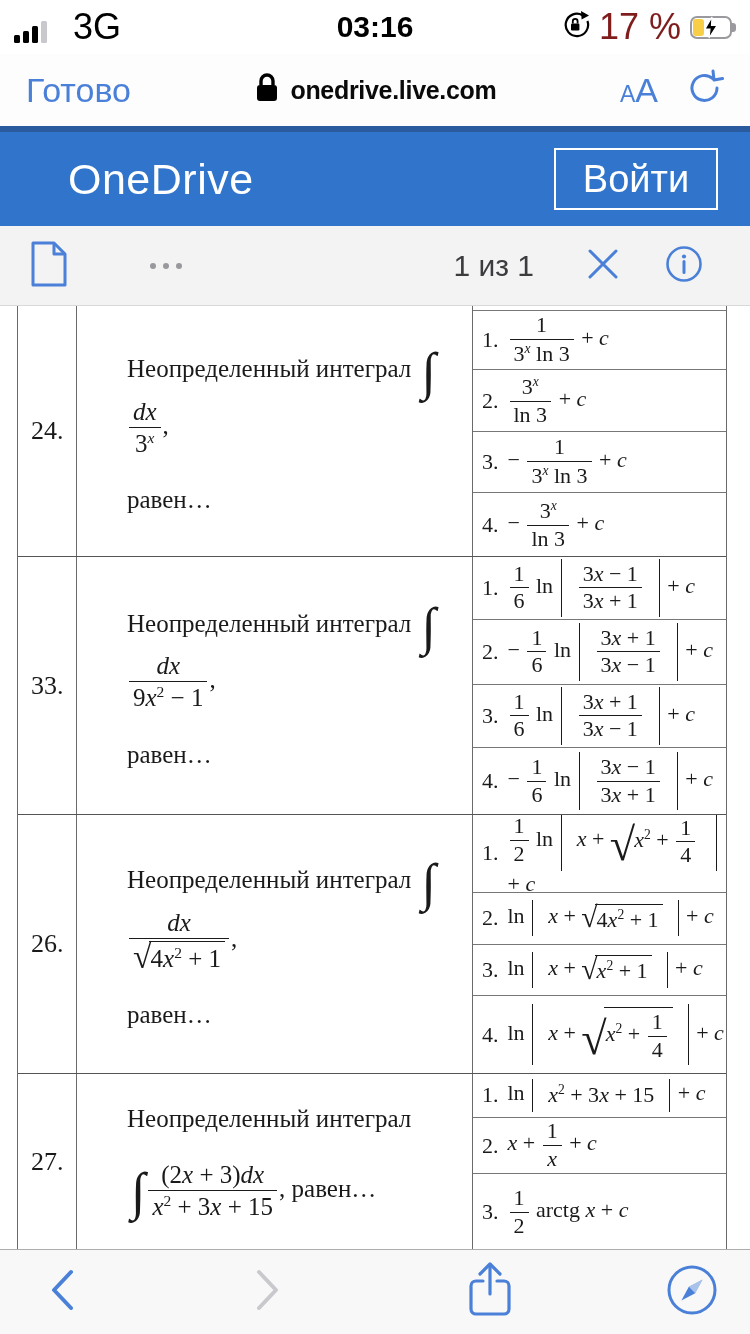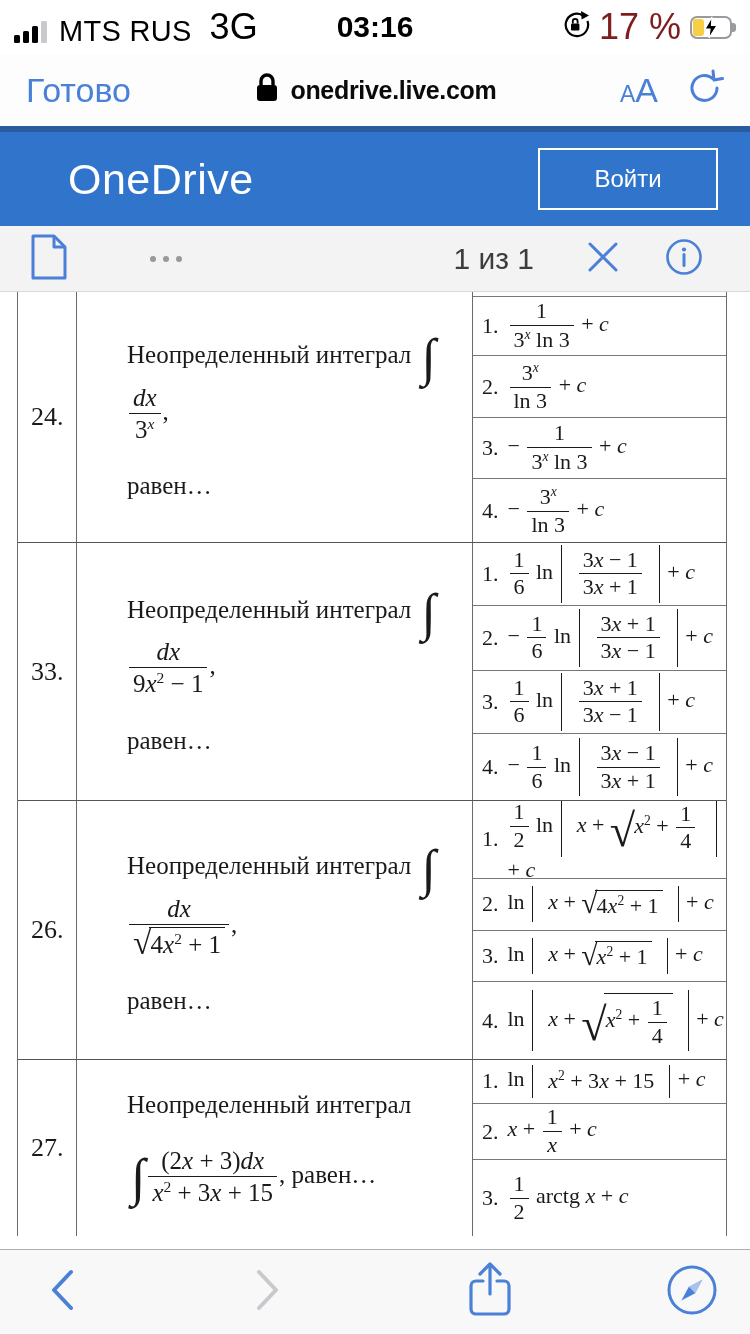--- a/index.html
+++ b/index.html
@@ -30,24 +30,24 @@
   .done-btn { color:#4a80d8; font-size:34px; }
   .url-center { flex:1; display:flex; align-items:center; justify-content:center; gap:10px; }
   .url-text { font-size:25px; font-weight:600; color:#0a0a0a; letter-spacing:-0.3px; }
   .aa-btn { color:#4a80d8; font-size:34px; margin-right:28px; white-space:nowrap; }
   .aa-btn .a-small { font-size:23px; }
 
   
   .blue-strip { height:6px; background:#2a5b9e; }
   .od-header { height:94px; background:#3075cb; display:flex; align-items:center; padding:0 32px; }
   .od-logo { color:#fff; font-size:43px; font-weight:300; letter-spacing:0.5px; margin-left:36px; }
-  .signin-btn { margin-left:auto; width:180px; height:62px; border:2px solid #fff; background:transparent; color:#fff; font-size:24px; display:flex; align-items:center; justify-content:center; font-family:"Liberation Sans", sans-serif; }
-
-  
-  .doc-toolbar { height:66px; background:#f3f3f4; border-bottom:1px solid #d9d9d9; display:flex; align-items:center; padding:0 30px; position:relative; }
+  .signin-btn { margin-left:auto; width:164px; height:62px; border:2px solid #fff; background:transparent; color:#fff; font-size:38px; display:flex; align-items:center; justify-content:center; font-family:"Liberation Sans", sans-serif; }
+
+  
+  .doc-toolbar { height:80px; background:#f3f3f4; border-bottom:1px solid #d9d9d9; display:flex; align-items:center; padding:0 30px; position:relative; }
   .dots { display:flex; gap:7px; margin-left:82px; }
   .dots i { width:6px; height:6px; border-radius:50%; background:#98989d; }
   .page-ind { margin-left:auto; font-size:30px; color:#3c3c3e; }
   .close-btn { margin-left:52px; }
   .info-btn { margin-left:44px; margin-right:16px; }
 
   
   .content { height:944px; background:#fff; position:relative; overflow:hidden; font-family:"Liberation Serif", serif; color:#1a1a1a; }
   .qtable { position:absolute; left:17px; top:0; width:710px; border-left:1px solid #6a6a6a; border-right:1px solid #6a6a6a; }
   .qrow { display:flex; width:100%; }
@@ -105,21 +105,20 @@
 <div class="screen">
 
   <div class="status-bar">
     <div class="sb-left">
       <span class="signal">
         <i class="bar b1"></i>
           <i class="bar b2"></i>
           <i class="bar b3"></i>
           <i class="bar b4"></i>
       </span>
-      <span class="sb-carrier">MTS RUS</span>
       <span class="sb-net">3G</span>
     </div>
     <div class="sb-time">03:16</div>
     <div class="sb-right">
       <span>
         <svg width="30" height="30" viewBox="0 0 30 30" fill="none">
           <path d="M22.5 5.2 A11.2 11.2 0 1 0 27.4 11" stroke="#000" stroke-width="2.2" fill="none"></path>
           <path d="M21 1 L29 5.6 L21.6 9.4 Z" fill="#000"></path>
           <rect x="11" y="13.5" width="8.4" height="7" rx="1.2" fill="#000"></rect>
           <path d="M12.8 13.5 v-2.2 a2.4 2.4 0 0 1 4.8 0 v2.2" stroke="#000" stroke-width="1.8" fill="none"></path>

